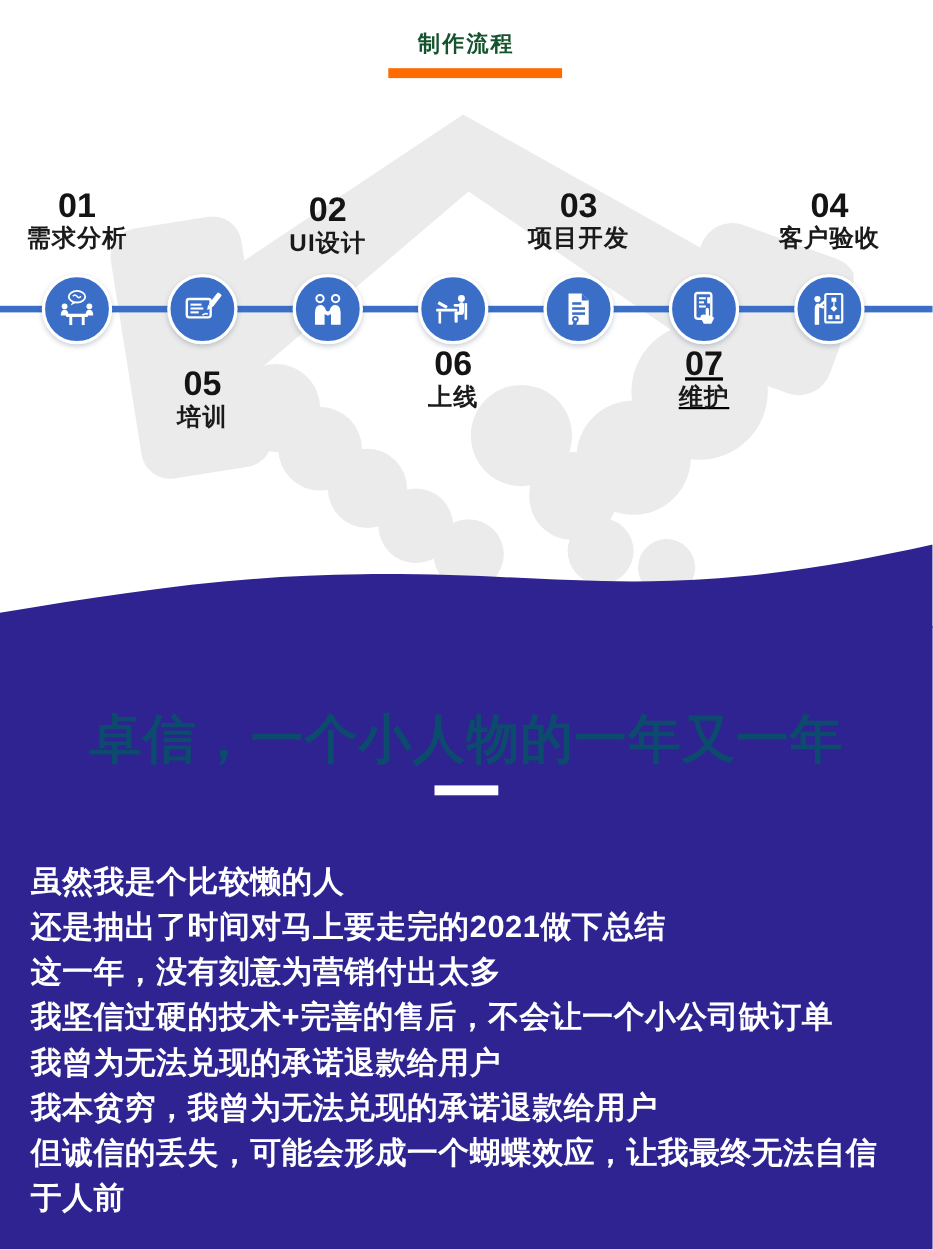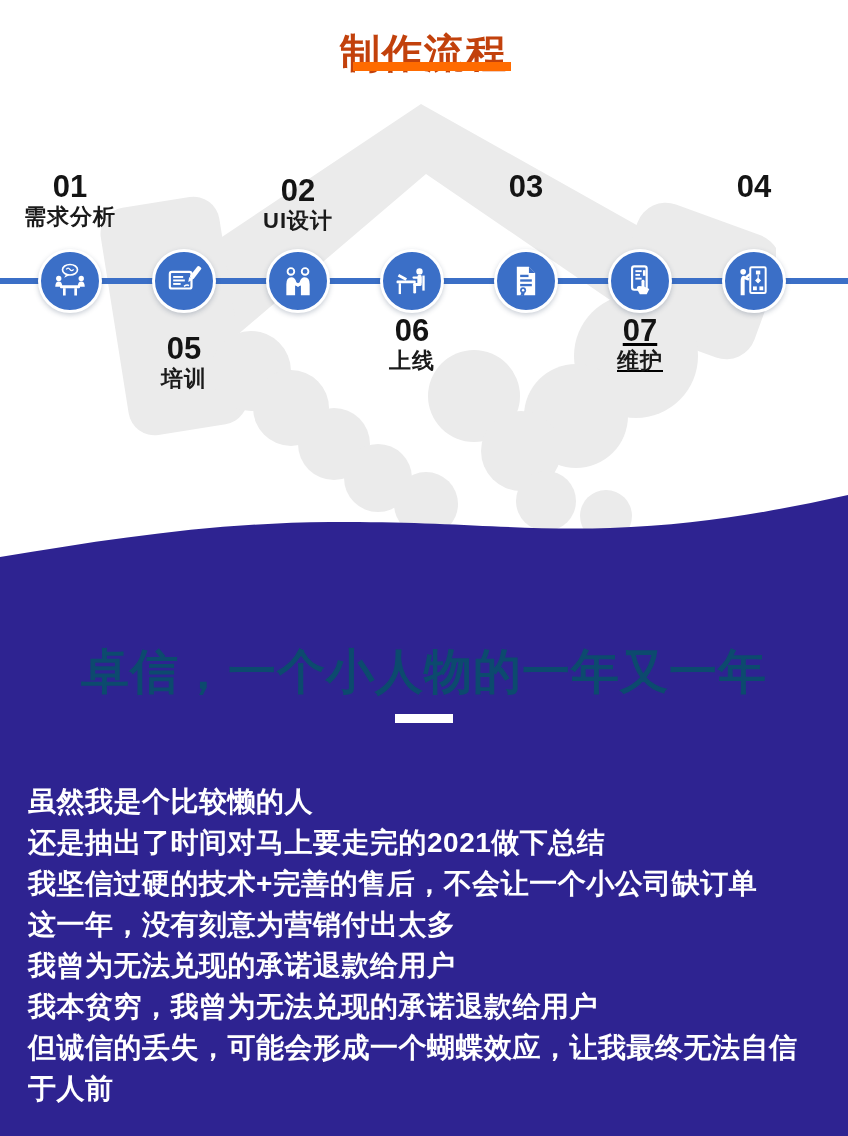--- a/index.html
+++ b/index.html
@@ -4,21 +4,21 @@
 <style>
   html,body{margin:0;padding:0;background:#ffffff;}
   .stage{
     position:relative;width:848px;height:1136px;margin:0 auto;
     background:#ffffff;overflow:hidden;
     font-family:"Liberation Sans", sans-serif;
   }
   
   .page-title{
     position:absolute;top:26px;left:0;width:100%;
-    text-align:center;font-size:40px;font-weight:800;color:#c2410c;
+    text-align:center;font-size:20px;font-weight:800;color:#14532d;
     letter-spacing:2px;margin:0;
   }
   .title-underline{
     position:absolute;top:62px;left:353px;width:158px;height:9px;
   }
   
   .watermark{position:absolute;top:96px;left:76px;pointer-events:none;}
   .timeline-line{position:absolute;top:278px;left:0;width:848px;height:6px;}
   .step{position:absolute;width:150px;text-align:center;}
   .step-num{font-size:31px;font-weight:800;color:#141414;line-height:33px;}
@@ -141,20 +141,21 @@
      <rect x="30.4" y="16.5" width="5.4" height="12.5" rx="2.6"></rect>
      <rect x="24.5" y="18.5" width="8" height="2.8" rx="1.4"></rect>
      <rect x="25.5" y="26.5" width="10" height="3.6" rx="1.8"></rect>
      <rect x="25.5" y="26.5" width="3.4" height="12.5" rx="1.6"></rect>
      <rect x="36.4" y="17.5" width="2.8" height="18"></rect>
    </g>
         </svg>
       </div>
       <div class="step" style="left: 451px; top: 170px;">
         <div class="step-num">03</div>
+        <div class="step-name">项目开发</div>
       </div>
       <div class="step-circle" style="left: 494px; top: 249px; background: rgb(59, 111, 199);">
         <svg viewBox="0 0 48 48">
           <g>
      <path d="M13 7 h14.5 l7.5 7.5 V41 H13 z" fill="#fff"></path>
      <path d="M27.5 7 v7.5 h7.5 z" fill="#3b6fc7"></path>
      <rect x="17" y="16.5" width="10" height="2.8" fill="#3b6fc7"></rect>
      <rect x="17" y="22" width="14" height="2.8" fill="#3b6fc7"></rect>
      <rect x="17" y="27.5" width="14" height="2.8" fill="#3b6fc7"></rect>
      <circle cx="20.5" cy="35" r="3.6" fill="#3b6fc7"></circle>
@@ -175,20 +176,21 @@
      <rect x="18.5" y="15.5" width="5.5" height="2.3"></rect>
      <rect x="18.5" y="20" width="7.5" height="2.3"></rect>
      <rect x="27.5" y="11" width="3.2" height="6.8"></rect>
      <rect x="25.8" y="22.5" width="3.6" height="10" rx="1.8"></rect>
      <path d="M23 30 q-3.5 0.5-2.6 3.8 l3.4 6.2 h8.2 l3.2-6.5 -6.4-3 z"></path>
    </g>
         </svg>
       </div>
       <div class="step" style="left: 679px; top: 170px;">
         <div class="step-num">04</div>
+        <div class="step-name">客户验收</div>
       </div>
       <div class="step-circle" style="left: 722px; top: 249px; background: rgb(59, 111, 199);">
         <svg viewBox="0 0 48 48">
           <g fill="#fff">
      <rect x="19.5" y="7.5" width="18.5" height="31" rx="1.6" fill="none" stroke="#fff" stroke-width="2.4"></rect>
      <rect x="26.3" y="11.5" width="5.2" height="4.6"></rect>
      <rect x="28.3" y="16.1" width="1.4" height="4.2"></rect>
      <path d="M28.9 19.8 l3.6 3.6 -3.6 3.6 -3.6-3.6z"></path>
      <path d="M25.2 23.4 h-1.6 v7 h1.6z M34.1 23.4 h-1.4 v7 h1.4z" opacity="0"></path>
      <rect x="22.8" y="30.5" width="4.6" height="4.6"></rect>
@@ -203,20 +205,20 @@
 
   <svg class="wave" width="848" height="92" viewBox="0 0 848 92" id="wave-svg">
       <path fill="#2e2391" d="M0,78 C110,60 210,44 330,43 C450,42 520,52 610,49 C700,46 770,33 848,16 L848,92 L0,92 Z"></path>
     </svg>
   <div class="hero-bg" style="background: rgb(46, 35, 145);"></div>
   <h2 class="hero-title">卓信，一个小人物的一年又一年</h2>
   <div class="hero-dash"></div>
   <div class="story" id="story-lines">
       <div class="story-line">虽然我是个比较懒的人</div>
       <div class="story-line">还是抽出了时间对马上要走完的2021做下总结</div>
+      <div class="story-line">这一年，没有刻意为营销付出太多</div>
       <div class="story-line">我坚信过硬的技术+完善的售后，不会让一个小公司缺订单</div>
-      <div class="story-line">这一年，没有刻意为营销付出太多</div>
       <div class="story-line">我曾为无法兑现的承诺退款给用户</div>
       <div class="story-line">我本贫穷，我曾为无法兑现的承诺退款给用户</div>
       <div class="story-line">但诚信的丢失，可能会形成一个蝴蝶效应，让我最终无法自信于人前</div>
     </div>
 
 </div>
 
 </body></html>

